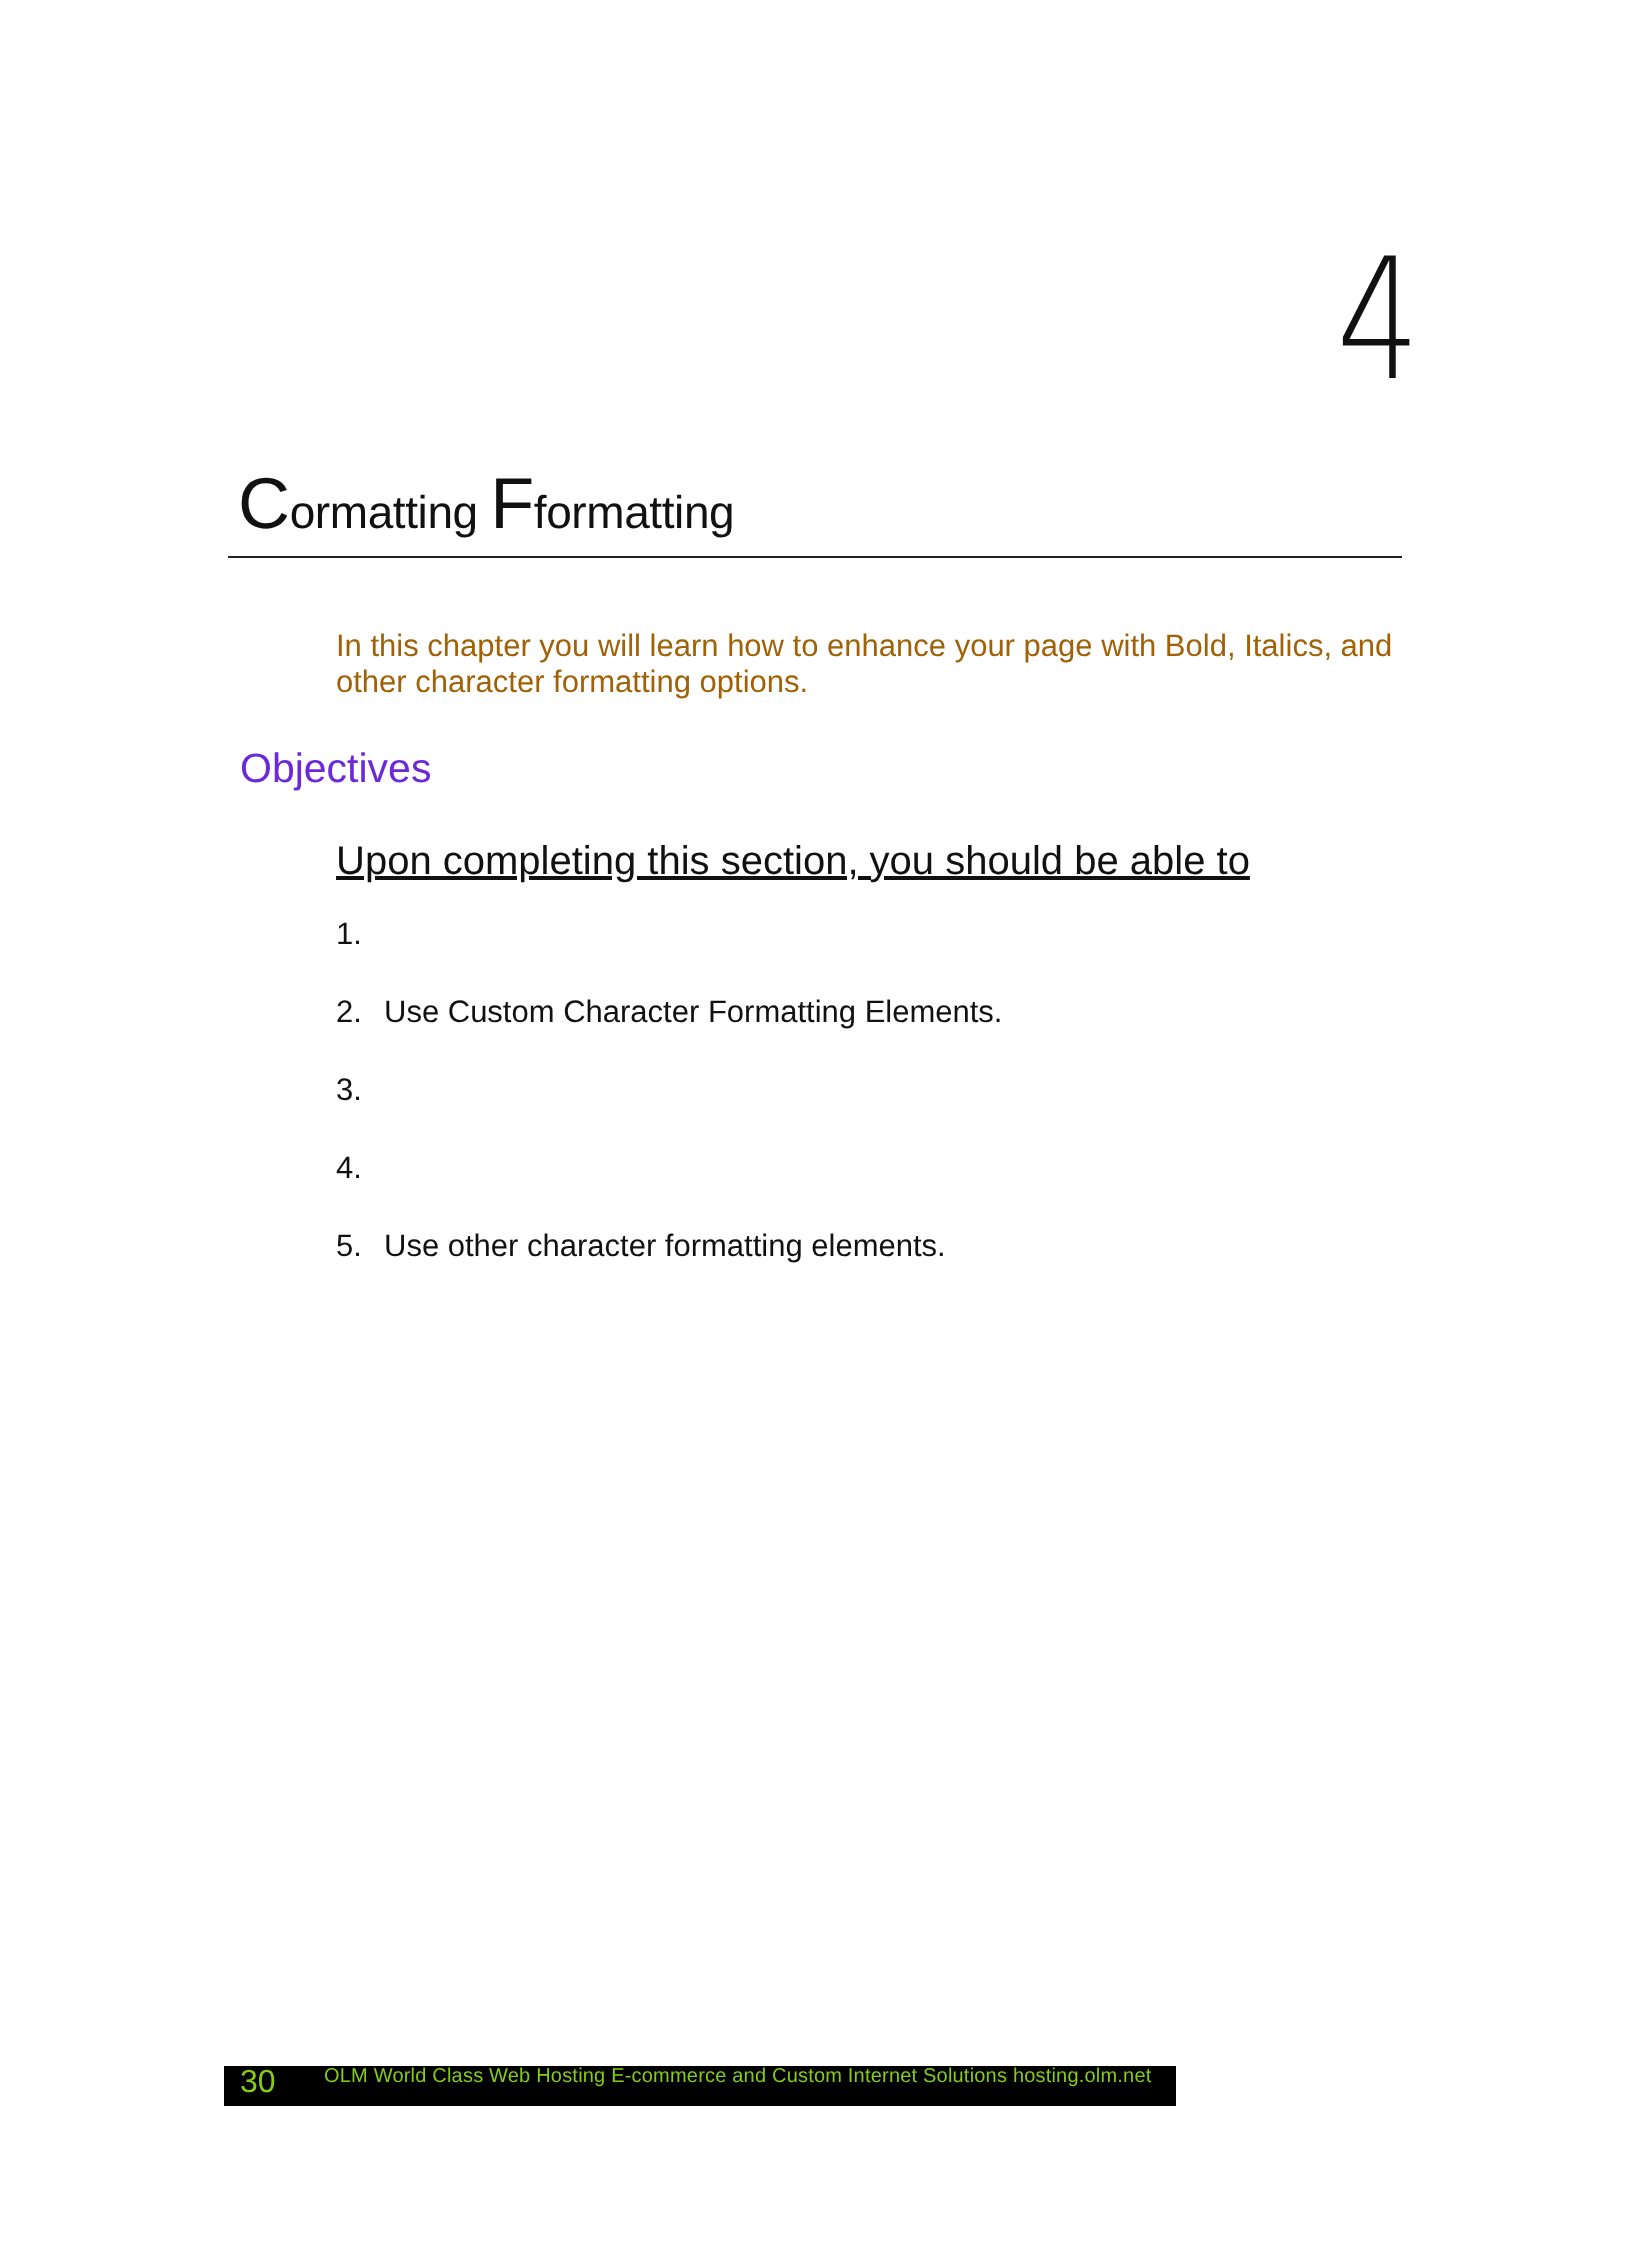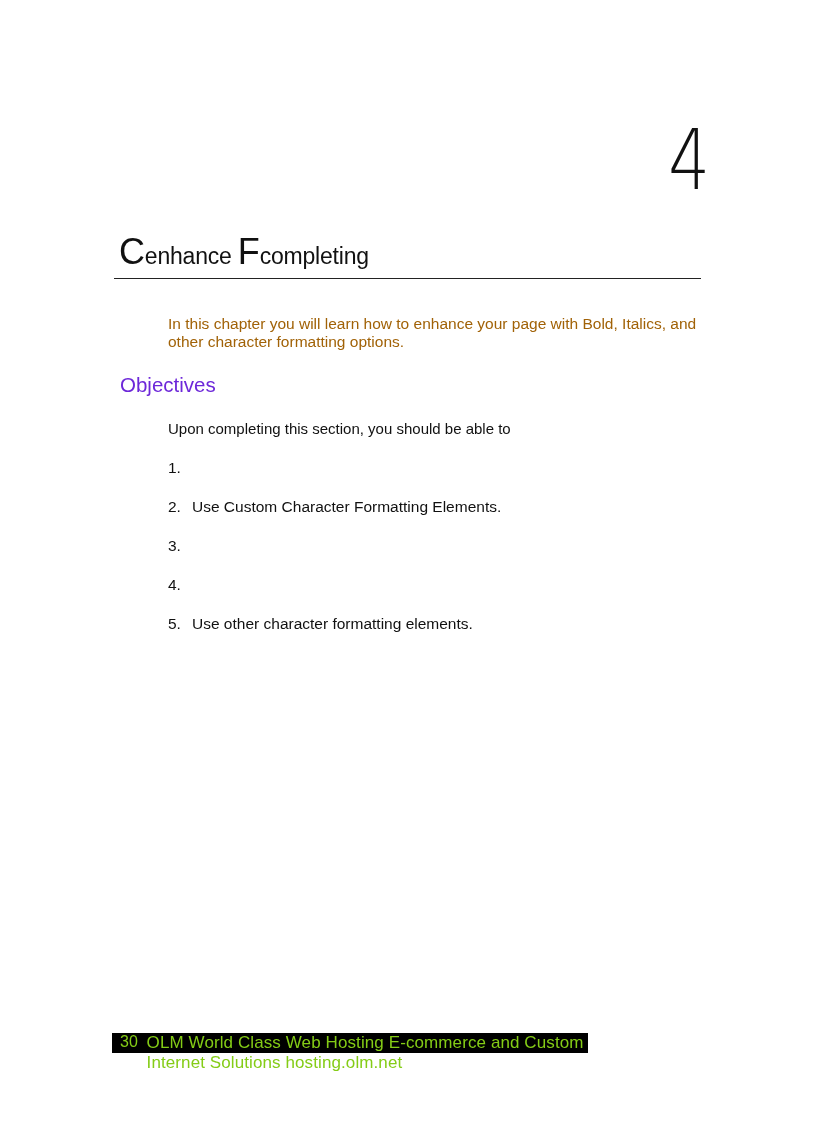--- a/index.html
+++ b/index.html
@@ -3,35 +3,35 @@
   <meta charset="utf-8">
   <style>
     html, body { margin: 0; padding: 0; background: #ffffff; }
     body { width: 816px; height: 1123px; position: relative; overflow: hidden; font-family: "Liberation Sans", sans-serif; color: #000; }
     .chapter-num { position: absolute; left: 620px; top: 118px; width: 90px; text-align: right; font-family: "DejaVu Sans", sans-serif; font-weight: 200; font-size: 84px; line-height: 1; color: #111; transform: scaleX(0.78); transform-origin: right top; }
     .chapter-title { position: absolute; left: 119px; top: 234px; font-size: 23px; line-height: 1; color: #111; letter-spacing: -0.2px; }
     .chapter-title .cap { font-size: 36px; }
     .title-rule { position: absolute; left: 114px; top: 278px; width: 587px; height: 0; border-top: 1.5px solid #222; }
     .intro { position: absolute; left: 168px; top: 315px; width: 540px; font-size: 15.5px; line-height: 18px; color: #a16207; }
     .section-heading { position: absolute; left: 120px; top: 375px; font-size: 20.5px; line-height: 1; color: #6d28d9; }
-    .lead { position: absolute; left: 168px; top: 420px; font-size: 15px; color: #111; }
+    .lead { position: absolute; left: 168px; top: 420px; font-size: 20px; color: #111; text-decoration: underline; }
     .obj-list { position: absolute; left: 168px; top: 459px; margin: 0; padding: 0; list-style: none; }
     .obj-item { height: 39px; font-size: 15.5px; line-height: 18px; color: #111; display: flex; }
     .obj-num { width: 24px; }
     .footer-bar { position: absolute; left: 112px; top: 1033px; width: 476px; height: 20px; background: #000; color: #84cc16; display: flex; }
     .footer-page { font-size: 16px; margin-left: 8px; width: 42px; }
-    .footer-text { font-size: 17px; letter-spacing: 0.1px; }
+    .footer-text { font-size: 10px; letter-spacing: 0.1px; }
   </style>
 </head>
 <body>
 
 <div class="chapter-num">4</div>
 
 <div class="chapter-title">
-  <span class="cap">C</span><span>enhance </span><span class="cap">F</span><span>completing</span>
+  <span class="cap">C</span><span>ormatting </span><span class="cap">F</span><span>formatting</span>
 </div>
 <div class="title-rule"></div>
 
 <p class="intro" style="margin:0;">In this chapter you will learn how to enhance your page with Bold, Italics, and other character formatting options.</p>
 
 <div class="section-heading">Objectives</div>
 
 <div class="lead">Upon completing this section, you should be able to</div>
 
 <ol class="obj-list">

